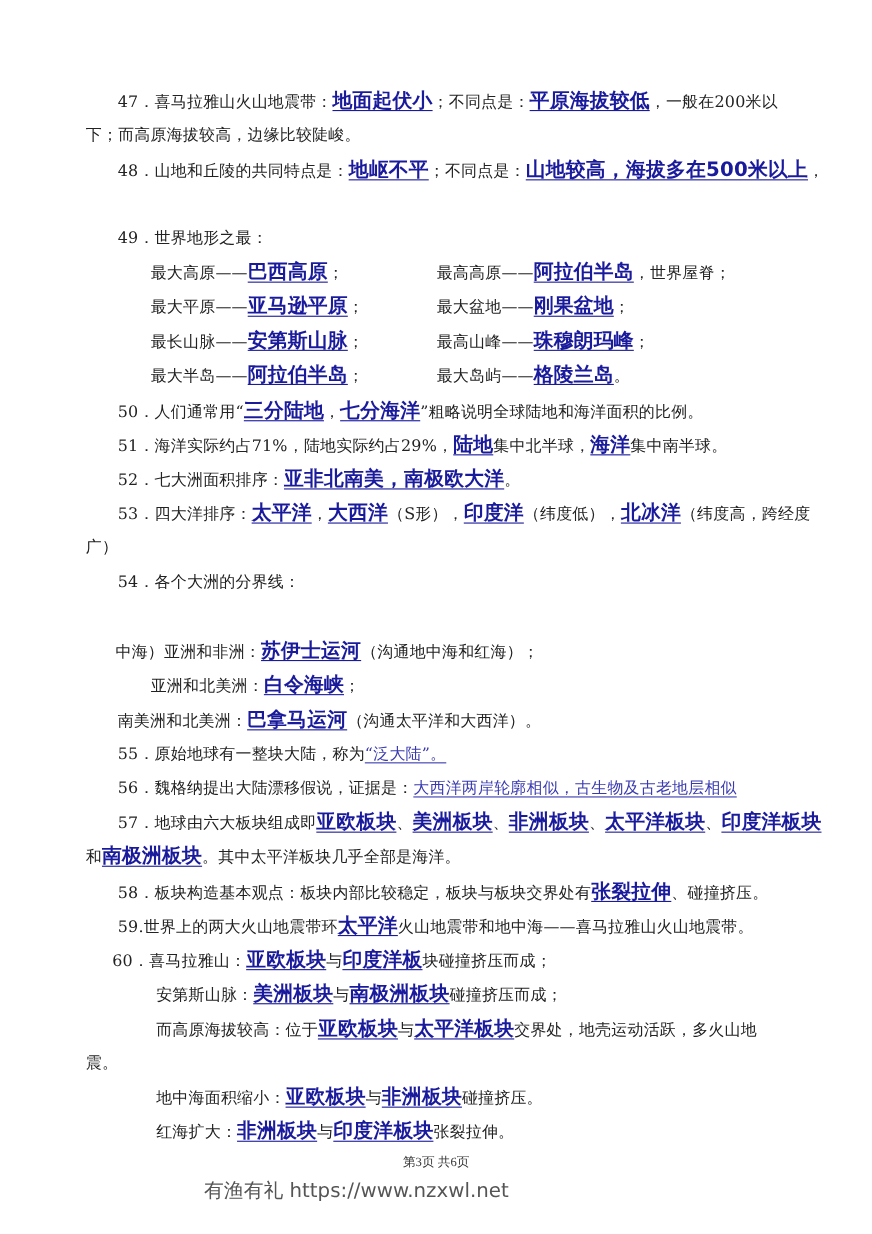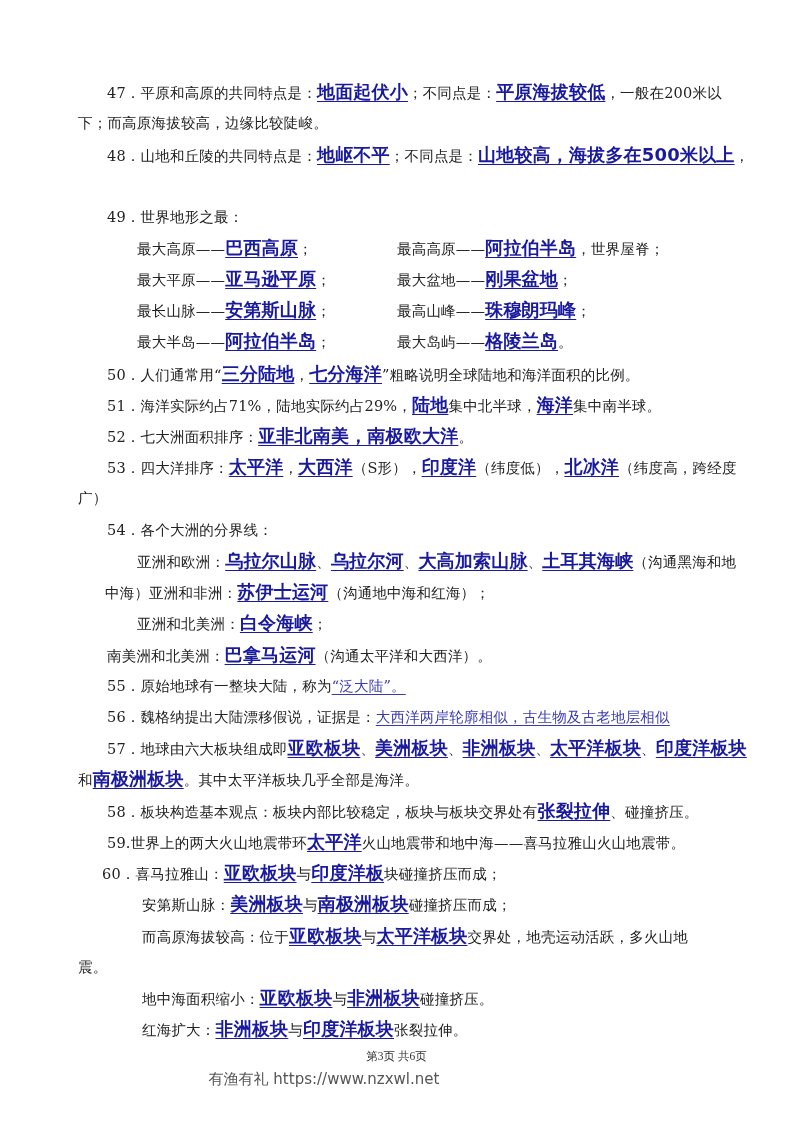--- a/index.html
+++ b/index.html
@@ -20,30 +20,30 @@
   }
   .kl {
     color: #3a3ab0; text-decoration: underline; text-underline-offset: 3px;
   }
   .footer-page {
     position: absolute; left: 0; width: 793px; text-align: center; top: 1049px;
     font-size: 11.5px; color: #333; font-family: Liberation Serif, serif;
   }
   .footer-watermark {
     position: absolute; left: 0; width: 648px; text-align: center; top: 1070px;
-    font-size: 15px; color: #555; font-family: "DejaVu Sans", sans-serif;
+    font-size: 18px; color: #555; font-family: "DejaVu Sans", sans-serif;
   }
 </style>
 </head>
 <body>
 
 <div class="page">
 
   <div class="line" style="left:107px; top:82px;">
-    <span>47．</span><span>平原和高原的共同特点是：</span><span class="k">地面起伏小</span><span>；不同点是：</span><span class="k">平原海拔较低</span><span>，一般在200米以</span>
+    <span>47．</span><span>喜马拉雅山火山地震带：</span><span class="k">地面起伏小</span><span>；不同点是：</span><span class="k">平原海拔较低</span><span>，一般在200米以</span>
   </div>
   <div class="line" style="left:78px; top:113px;">下；而高原海拔较高，边缘比较陡峻。</div>
 
   <div class="line" style="left:107px; top:145px;">
     <span>48．</span><span>山地和丘陵的共同特点是：</span><span class="k">地岖不平</span><span>；不同点是：</span><span class="k">山地较高，海拔多在500米以上</span><span>，</span>
   </div>
 
   <div class="line" style="left:107px; top:207px;">
     <span>49．</span><span>世界地形之最：</span>
   </div>
@@ -72,23 +72,20 @@
     <span>52．</span><span>七大洲面积排序：</span><span class="k">亚非北南美，南极欧大洋</span><span>。</span>
   </div>
 
   <div class="line" style="left:107px; top:457px;">
     <span>53．</span><span>四大洋排序：</span><span class="k">太平洋</span><span>，</span><span class="k">大西洋</span><span>（S形），</span><span class="k">印度洋</span><span>（纬度低），</span><span class="k">北冰洋</span><span>（纬度高，跨经度</span>
   </div>
   <div class="line" style="left:78px; top:488px;">广）</div>
 
   <div class="line" style="left:107px; top:520px;">
     <span>54．</span><span>各个大洲的分界线：</span>
-  </div>
-  <div class="line" style="left:137px; top:551px;">
-    <span>亚洲和欧洲：</span><span class="k">乌拉尔山脉</span><span>、</span><span class="k">乌拉尔河</span><span>、</span><span class="k">大高加索山脉</span><span>、</span><span class="k">土耳其海峡</span><span>（沟通黑海和地</span>
   </div>
   <div class="line" style="left:105px; top:582px;">
     <span>中海）亚洲和非洲：</span><span class="k">苏伊士运河</span><span>（沟通地中海和红海）；</span>
   </div>
   <div class="line" style="left:137px; top:613px;">
     <span>亚洲和北美洲：</span><span class="k">白令海峡</span><span>；</span>
   </div>
   <div class="line" style="left:107px; top:645px;">
     <span>南美洲和北美洲：</span><span class="k">巴拿马运河</span><span>（沟通太平洋和大西洋）。</span>
   </div>

